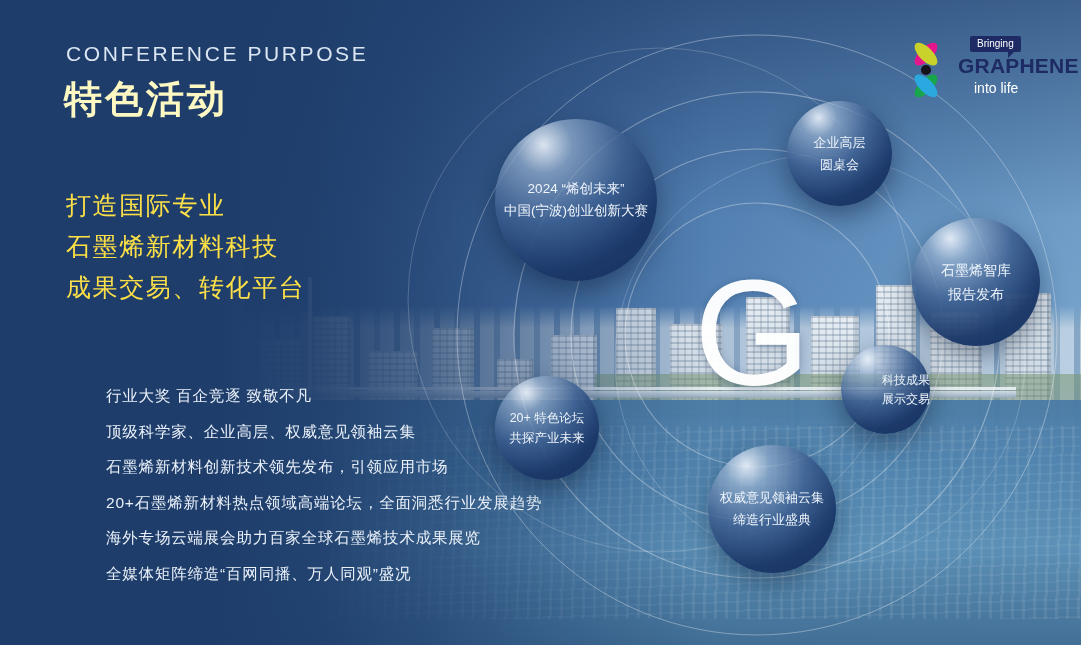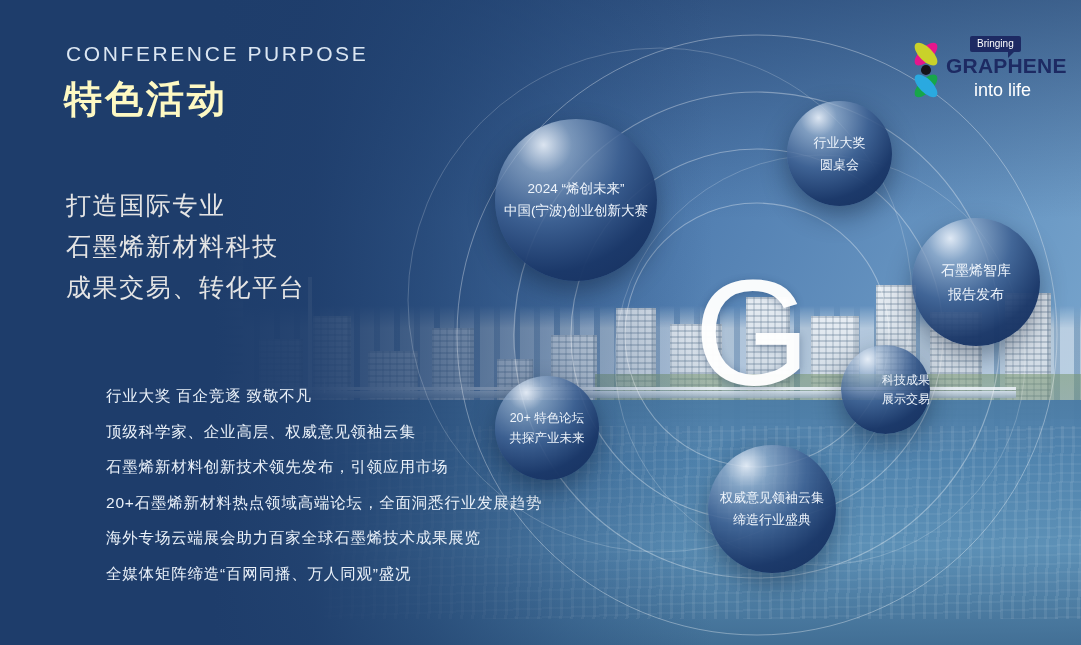--- a/index.html
+++ b/index.html
@@ -55,21 +55,21 @@
                rgba(31,64,110,.72) 60%,rgba(33,68,115,.34) 80%,rgba(35,72,120,0) 100%);}
   .top-veil{position:absolute;left:0;right:0;top:0;height:34%;
     background:linear-gradient(180deg,rgba(27,55,98,.55),rgba(27,55,98,0));}
   
   .arcs{position:absolute;left:0;top:0;width:1081px;height:645px;pointer-events:none;}
   
   .kicker{position:absolute;left:66px;top:42px;font-size:21px;letter-spacing:2.6px;
     color:#dbe6f2;font-weight:400;}
   .headline{position:absolute;left:64px;top:74px;font-size:38px;font-weight:700;
     color:#fef9c3;letter-spacing:3px;}
-  .subtitle{position:absolute;left:66px;top:185px;font-size:25px;color:#e5e5e5;
+  .subtitle{position:absolute;left:66px;top:185px;font-size:25px;color:#fde047;
     line-height:41px;letter-spacing:1.6px;font-weight:400;}
   .bullets{position:absolute;left:66px;top:378px;font-size:15.5px;color:#eaf1f9;
     line-height:35.5px;letter-spacing:.8px;}
   .bullets div{white-space:nowrap;margin-left:40px;}
   
   .bubble{position:absolute;border-radius:50%;display:flex;flex-direction:column;
     align-items:center;justify-content:center;text-align:center;color:#eef4fb;
     box-shadow:0 10px 26px rgba(8,22,46,.42);
     background:
       radial-gradient(circle at 30% 16%, rgba(233,240,249,.92) 0%, rgba(150,175,205,.70) 16%,
@@ -80,22 +80,22 @@
       rgba(55,90,142,.72) 46%, rgba(24,52,100,.80) 74%, rgba(20,44,86,.86) 100%);}
   
   .gmark{position:absolute;left:694px;top:258px;font-size:150px;line-height:150px;
     color:#ffffff;font-weight:400;letter-spacing:0;opacity:.97;
     font-family:"Liberation Sans","DejaVu Sans",sans-serif;
     text-shadow:0 2px 10px rgba(20,45,85,.35);}
   
   .logo{position:absolute;left:898px;top:32px;width:150px;height:72px;}
   .logo-text{position:absolute;left:48px;top:22px;}
   .logo-graphene{font-size:21px;font-weight:700;color:#1d2a63;letter-spacing:.2px;
-    font-family:"Liberation Sans","DejaVu Sans",sans-serif;}
-  .logo-into{position:absolute;left:76px;top:48px;font-size:18px;color:#ffffff;}
+    font-family:"Liberation Sans","DejaVu Sans",sans-serif;margin-left:12px;}
+  .logo-into{position:absolute;left:76px;top:48px;font-size:14px;color:#ffffff;}
   .bringing{position:absolute;left:72px;top:4px;background:#1d2a63;color:#fff;
     font-size:10px;padding:2px 7px 3px;border-radius:2px;}
   .bringing::after{content:"";position:absolute;right:6px;bottom:-6px;
     border-left:7px solid #1d2a63;border-bottom:7px solid transparent;}
 </style>
 </head>
 <body>
 
 <div id="slide">
 
@@ -160,21 +160,21 @@
     <div>海外专场云端展会助力百家全球石墨烯技术成果展览</div>
     <div>全媒体矩阵缔造“百网同播、万人同观”盛况</div>
   </div>
 
   <div class="bubble" style="left:495px;top:119px;width:162px;height:162px;font-size:13.5px;line-height:22px;">
     <span>2024 “烯创未来”</span>
     <span>中国(宁波)创业创新大赛</span>
   </div>
 
   <div class="bubble" style="left:787px;top:101px;width:105px;height:105px;font-size:13px;line-height:22px;">
-    <span>行业大奖</span>
+    <span>企业高层</span>
     <span>圆桌会</span>
   </div>
 
   <div class="bubble" style="left:912px;top:218px;width:128px;height:128px;font-size:14px;line-height:24px;">
     <span>石墨烯智库</span>
     <span>报告发布</span>
   </div>
 
 
   <div class="bubble" style="left:841px;top:345px;width:89px;height:89px;font-size:12px;line-height:19px;align-items:flex-end;">

